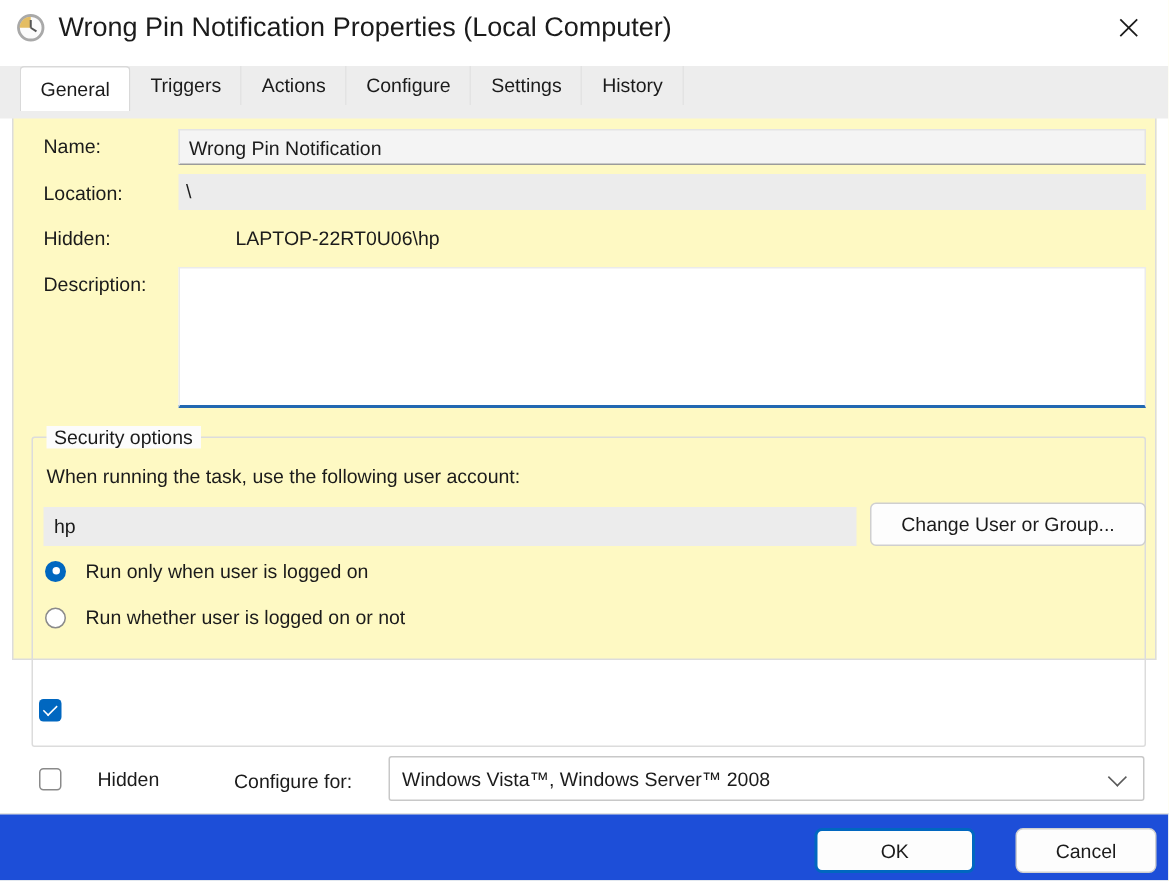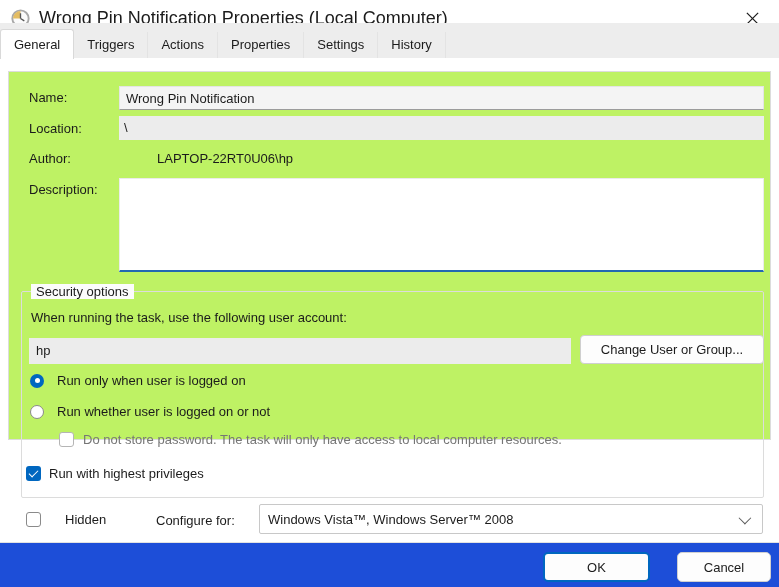--- a/index.html
+++ b/index.html
@@ -8,30 +8,30 @@
     background:#ffffff; font-family:"Liberation Sans", sans-serif;
     font-size:13px; color:#1b1b1b; -webkit-font-smoothing:antialiased;
   }
   
   .titlebar { position:absolute; top:0; left:0; right:0; height:36px; background:#ffffff;
               display:flex; align-items:center; padding-left:11px; box-sizing:border-box; }
   .titlebar .title { margin-left:9px; font-size:18px; }
   .close-btn { position:absolute; right:8px; top:4px; width:38px; height:28px; border:none;
                background:transparent; display:flex; align-items:center; justify-content:center; cursor:pointer; }
   
-  .tabstrip { position:absolute; top:23px; left:0; right:0; height:35px; background:#ededed;
-              display:flex; align-items:flex-end; box-sizing:border-box; z-index:3; }
+  .tabstrip { position:absolute; top:44px; left:0; right:0; height:35px; background:#ededed;
+              display:flex; align-items:flex-start; padding-left:13px; box-sizing:border-box; z-index:3; }
   .tab { padding:0 13px; height:26px; line-height:26px; white-space:nowrap; cursor:pointer;
          border-right:1px solid #e3e3e3; }
   .tab.active { background:#ffffff; border:1px solid #d9d9d9; border-bottom:none;
                 border-radius:3px 3px 0 0; height:29px; line-height:29px; margin-bottom:-1px;
                 position:relative; z-index:4; }
   
   .tabpage { position:absolute; left:8px; top:71px; width:763px; height:369px; box-sizing:border-box;
-             background:#bef264; border:1px solid #dcdcdc; z-index:1; }
+             background:#fef9c3; border:1px solid #dcdcdc; z-index:1; }
   .abs { position:absolute; }
   .lbl { position:absolute; left:20px; }
   .name-input { position:absolute; left:110px; top:14px; width:645px; height:24px; box-sizing:border-box;
                 background:#f4f4f4; border:1px solid #e4e4e4; border-bottom-color:#9b9b9b;
                 padding:0 6px; font:inherit; color:#1b1b1b; }
   .gray-strip { position:absolute; left:110px; top:44px; width:645px; height:24px; box-sizing:border-box;
                 background:#ececec; line-height:24px; padding-left:5px; }
   .desc-area { position:absolute; left:110px; top:106px; width:645px; height:94px; box-sizing:border-box;
                background:#ffffff; border:1px solid #ebebeb; border-bottom:2px solid #2268b2;
                resize:none; font:inherit; padding:4px 6px; }
@@ -93,34 +93,34 @@
           <line x1="11.2" y1="0.8" x2="0.8" y2="11.2" stroke="#1b1b1b" stroke-width="1.1"></line>
         </svg>
       </span>
     </button>
   </div>
 
   <div class="tabstrip">
     <div class="tab active">General</div>
     <div class="tab">Triggers</div>
     <div class="tab">Actions</div>
-    <div class="tab">Properties</div>
+    <div class="tab">Configure</div>
     <div class="tab">Settings</div>
     <div class="tab">History</div>
   </div>
 
   <div class="tabpage">
 
     <span class="lbl" style="top:18px;">Name:</span>
     <input class="name-input" type="text" readonly="" value="Wrong Pin Notification" style="">
 
     <span class="lbl" style="top:49px;">Location:</span>
     <div class="gray-strip">\</div>
 
-    <span class="lbl" style="top:79px;">Author:</span>
+    <span class="lbl" style="top:79px;">Hidden:</span>
     <span class="abs" style="left:112px; top:79px;margin-left:36px;">LAPTOP-22RT0U06\hp</span>
 
     <span class="lbl" style="top:110px;">Description:</span>
     <textarea class="desc-area" style=""></textarea>
 
     <div class="groupbox"></div>
     <span class="group-title">Security options</span>
 
     <span class="abs" style="left:22px; top:238px;">When running the task, use the following user account:</span>
 
@@ -130,28 +130,23 @@
     <div class="ctl-row" style="left:21px; top:301px; gap:13px;">
       <span class="radio-on"></span>
       <span>Run only when user is logged on</span>
     </div>
 
     <div class="ctl-row" style="left:21px; top:332px; gap:13px;">
       <span class="radio-off"></span>
       <span>Run whether user is logged on or not</span>
     </div>
 
-    <div class="ctl-row" style="left:50px; top:360px; gap:9px;">
-      <span class="cb disabled"></span>
-      <span class="dim">Do not store password.  The task will only have access to local computer resources.</span>
-    </div>
 
     <div class="ctl-row" style="left:17px; top:394px; gap:8px;">
       <span class="cb checked"></span>
-      <span>Run with highest privileges</span>
     </div>
 
     <div class="ctl-row" style="left:17px; top:440px; gap:24px;">
       <span class="cb"></span>
       <span>Hidden</span>
     </div>
 
     <span class="abs" style="left:147px; top:441px;">Configure for:</span>
 
     <div class="dropdown">

